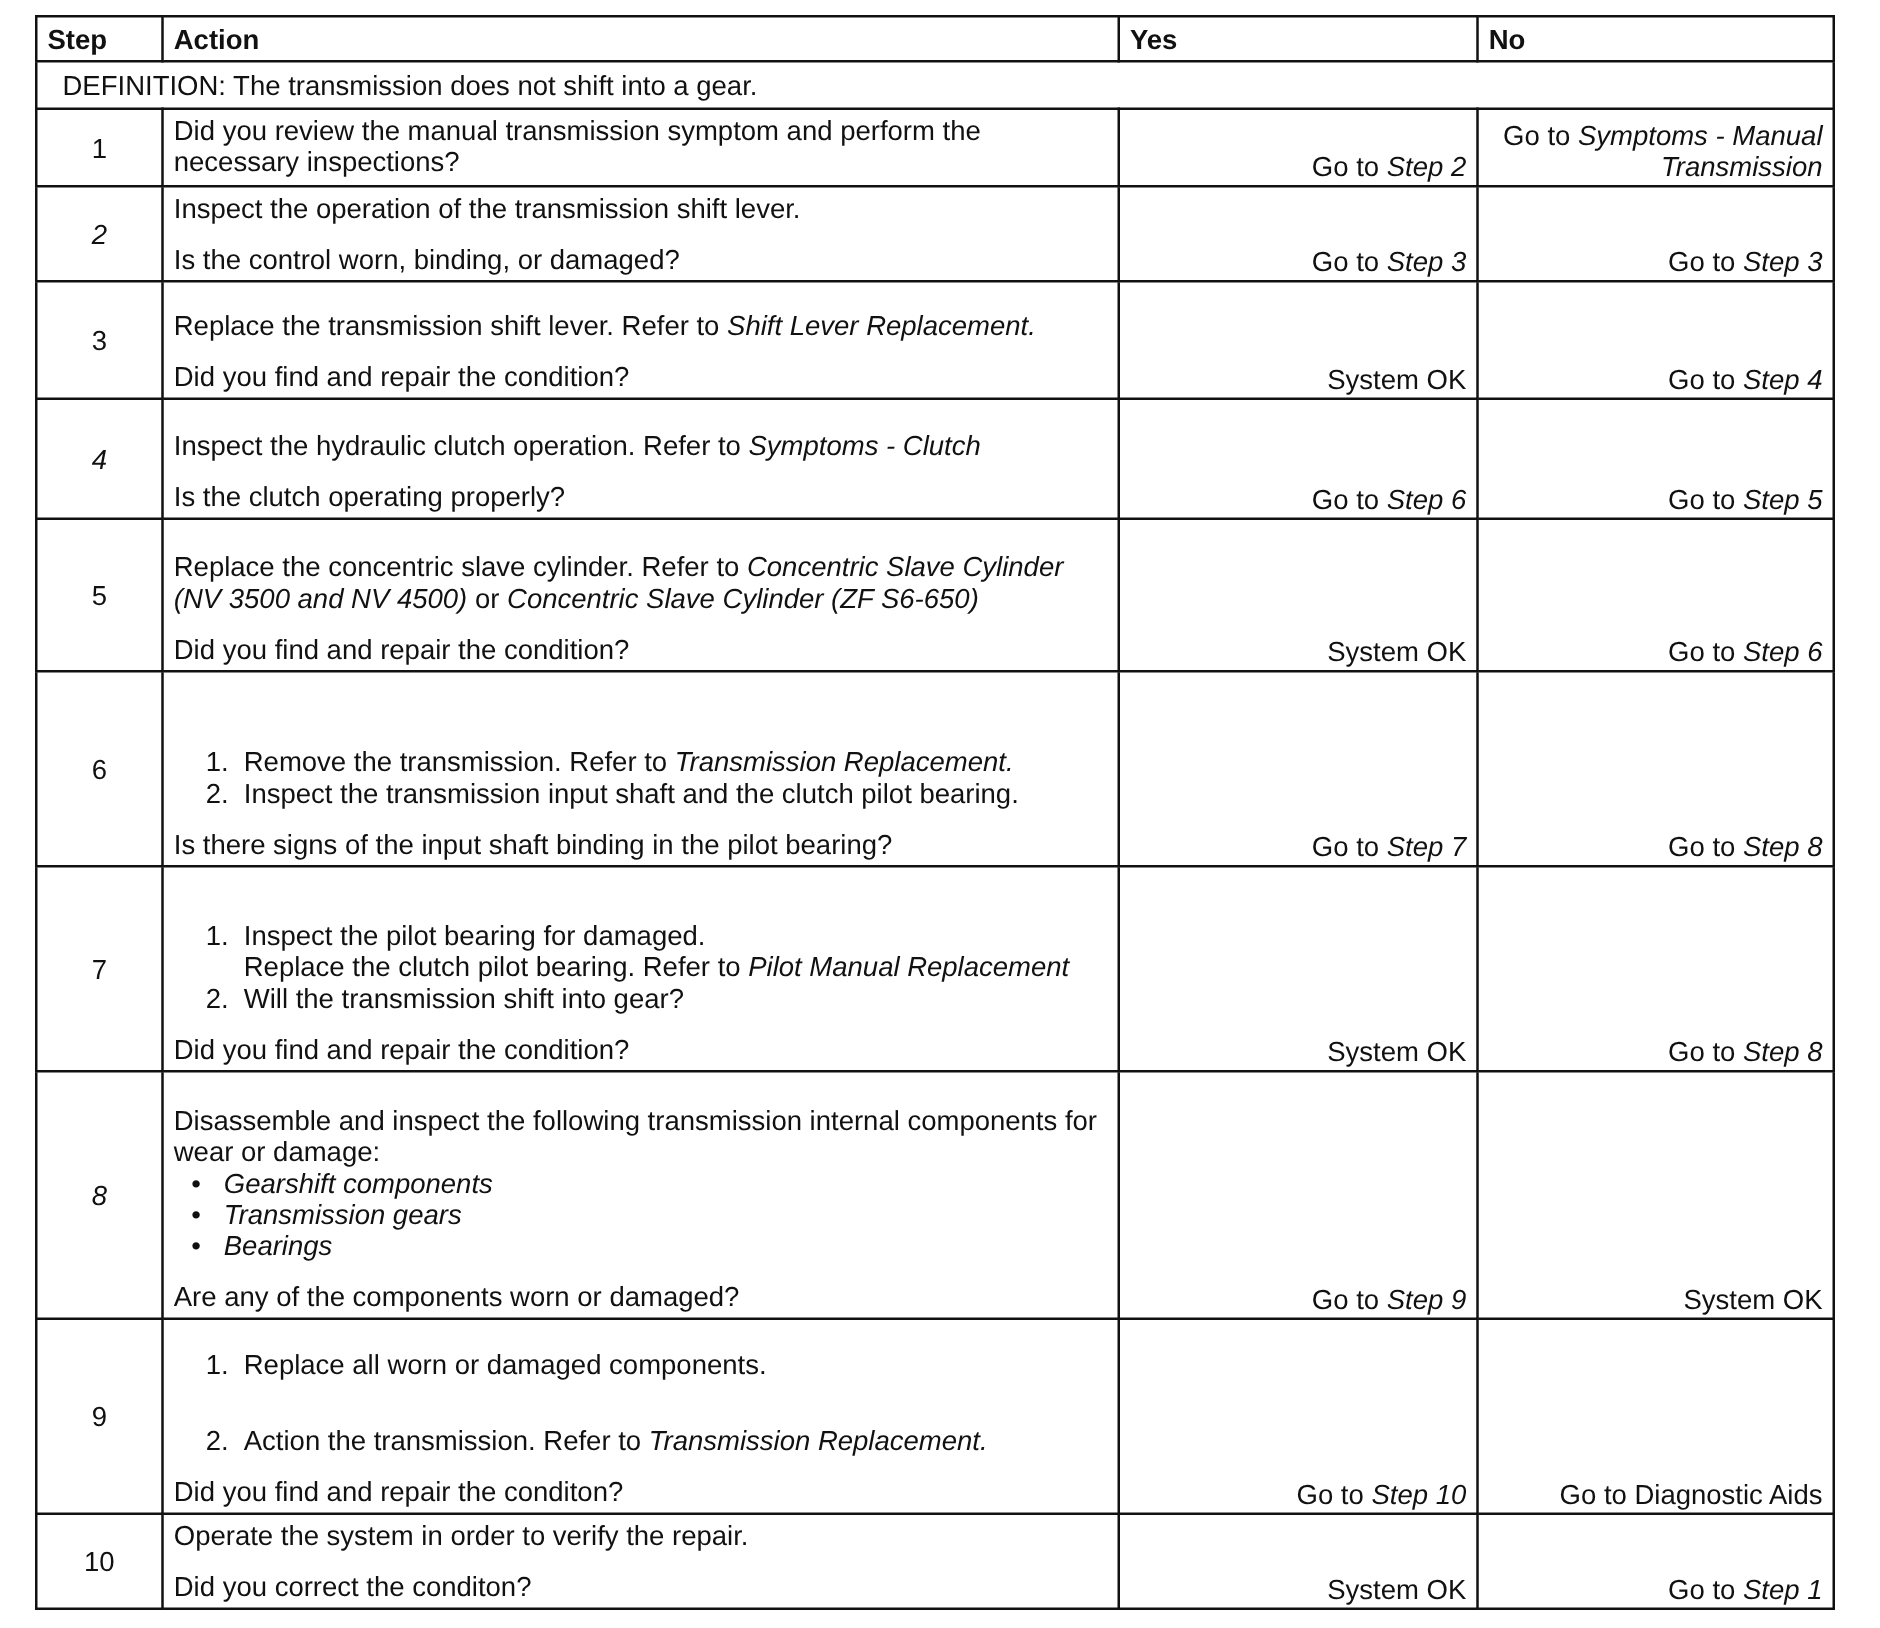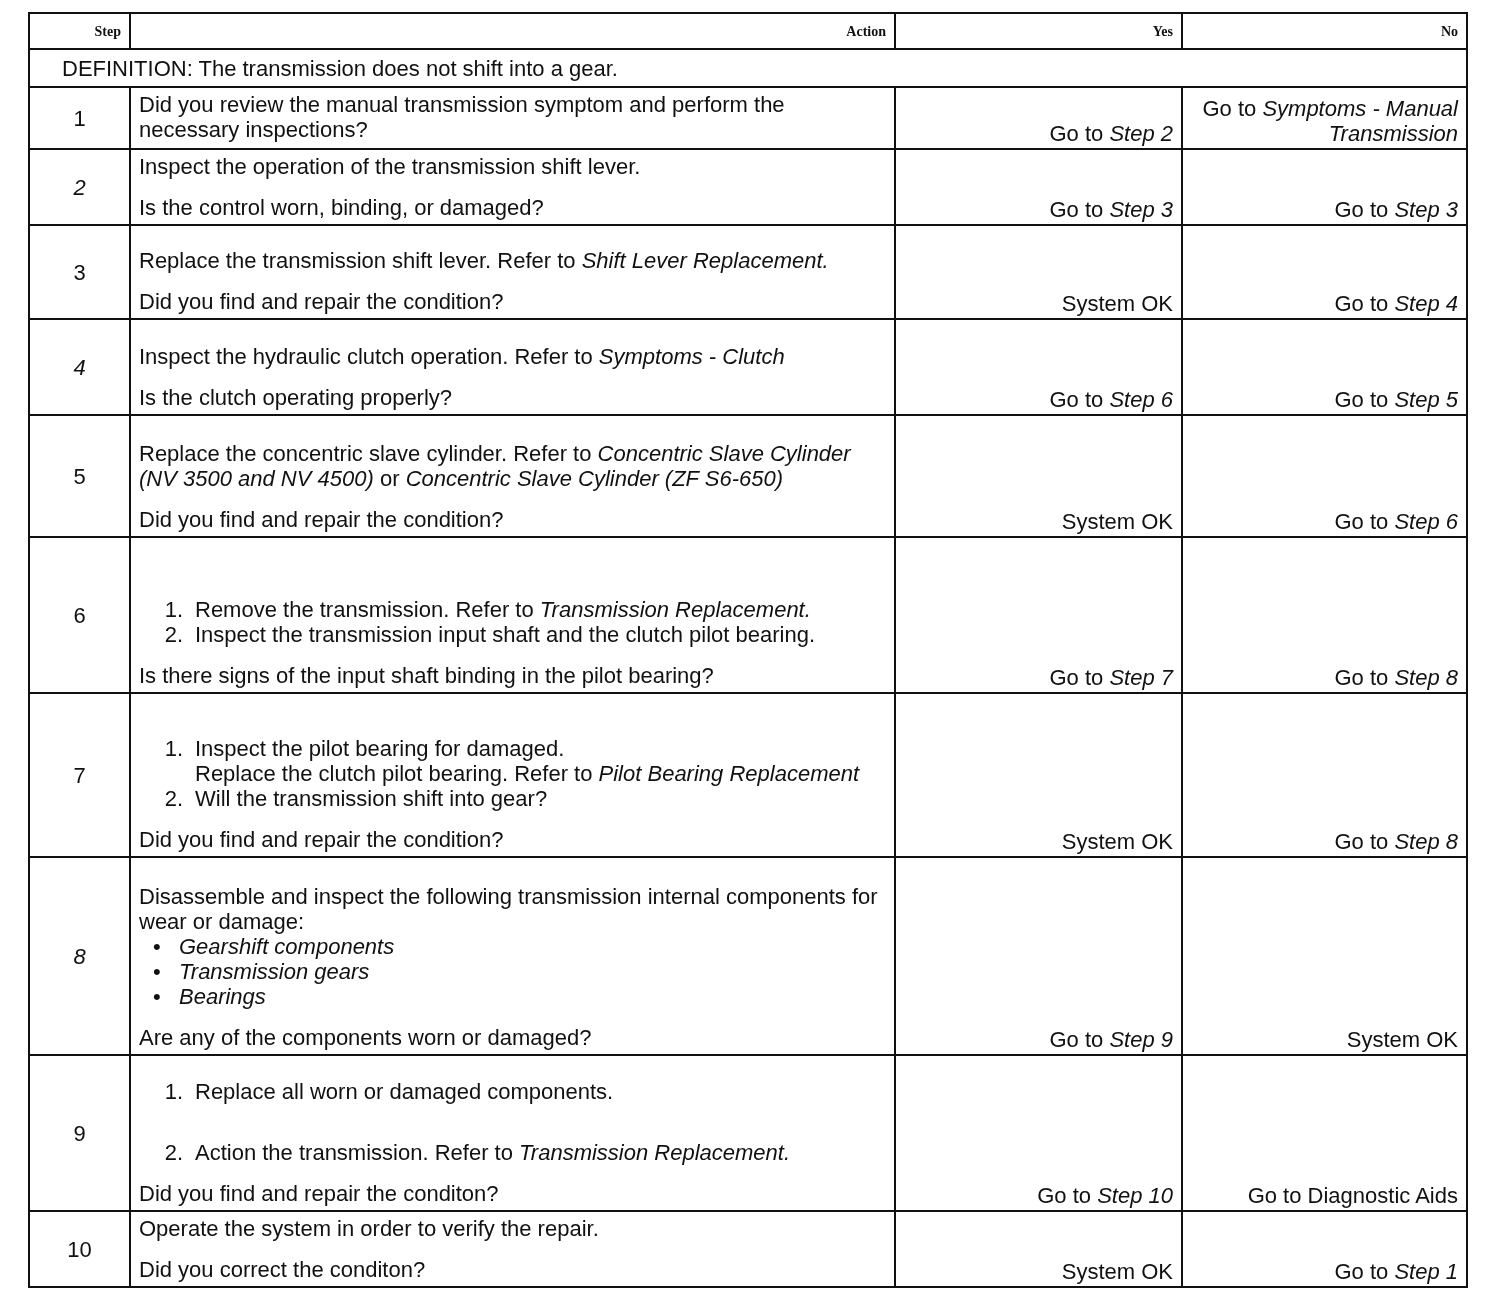--- a/index.html
+++ b/index.html
@@ -10,26 +10,26 @@
     border-collapse: collapse;
     table-layout: fixed;
     font-size: 22px;
     line-height: 25px;
   }
   .tbl td, .tbl th {
     border: 2px solid #111;
     vertical-align: bottom;
     padding: 0 8px;
   }
-  .tbl th { font-weight: bold; text-align: right; vertical-align: middle; height: 34px; font-size: 14px; font-family: Liberation Serif, serif; }
+  .tbl th { font-weight: bold; text-align: left; vertical-align: middle; height: 34px; font-size: 22px; }
   .tbl td.step { text-align: center; vertical-align: middle; }
   .tbl td.step.it { font-style: italic; }
   .tbl td.yes, .tbl td.no { text-align: right; padding-bottom: 2px; }
   .tbl td.action { padding: 4px 10px 4px 8px; }
-  .def td { padding: 2px 32px; vertical-align: middle; height: 32px; }
+  .def td { padding: 2px 20px; vertical-align: middle; height: 32px; }
   .p { margin: 0; }
   .gap { margin-top: 16px; }
   .ol { display: flex; margin: 0 0 0 10px; }
   .ol .n { width: 34px; flex: 0 0 34px; text-align: right; padding-right: 12px; box-sizing: content-box; }
   .ol .t { flex: 1; }
   .ul { display: flex; margin: 0 0 0 14px; }
   .ul .b { width: 26px; flex: 0 0 26px; }
   .ul .t { flex: 1; font-style: italic; }
   i { font-style: italic; }
 </style>
@@ -124,21 +124,21 @@
 
     <tr style="height:164px">
       <td class="step">7</td>
       <td class="action">
         <div class="ol">
             <span class="n">1.</span>
             <span class="t">Inspect the pilot bearing for damaged.</span>
           </div>
         <div class="ol gap">
             <span class="n"></span>
-            <span class="t"><span>Replace the clutch pilot bearing. Refer to </span><i>Pilot Bearing Replacement</i></span>
+            <span class="t"><span>Replace the clutch pilot bearing. Refer to </span><i>Pilot Manual Replacement</i></span>
           </div>
         <div class="ol gap">
             <span class="n">2.</span>
             <span class="t">Will the transmission shift into gear?</span>
           </div>
         <p class="p gap">Did you find and repair the condition?</p>
       </td>
       <td class="yes">System OK</td>
       <td class="no"><span>Go to </span><i>Step 8</i></td>
     </tr>

